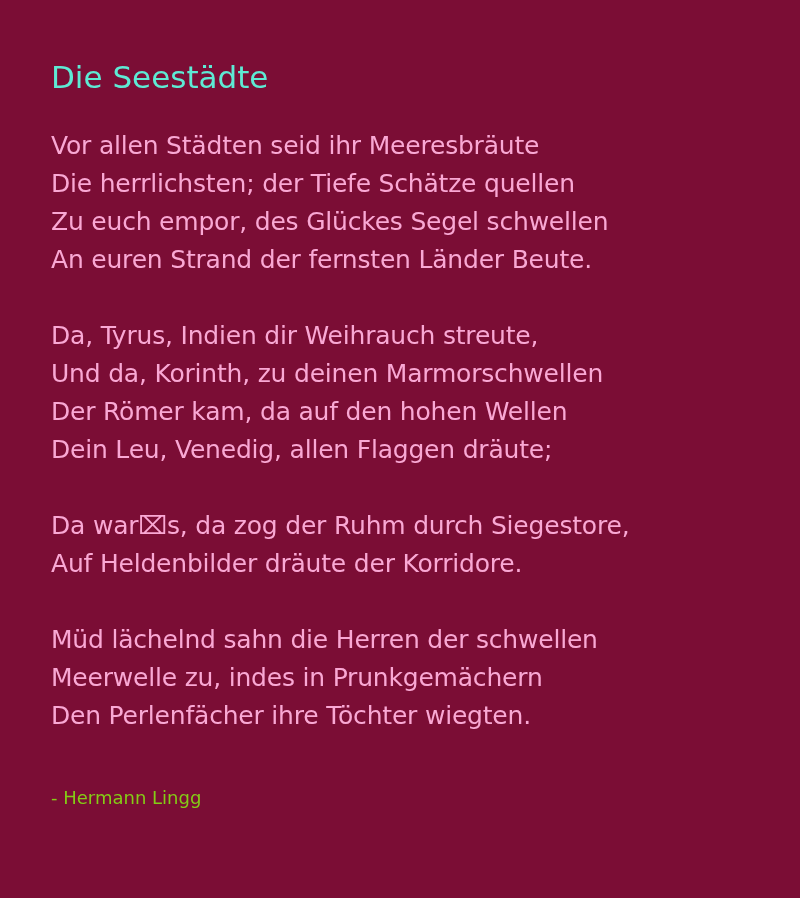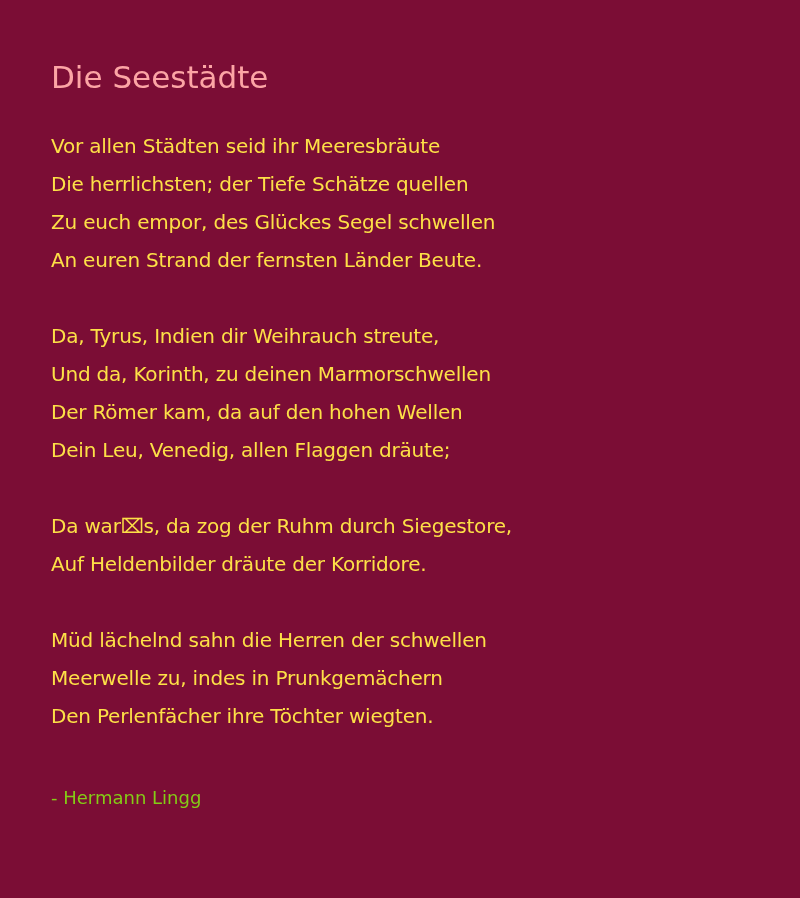--- a/index.html
+++ b/index.html
@@ -21,39 +21,39 @@
       width: 800px; height: 898px;
       background: #7b0d35;
     }
     .title {
       position: absolute;
       left: 51px;
       top: 57px;
       font-size: 31px;
       font-weight: 500;
       letter-spacing: 0px;
-      color: #fca5a5;
+      color: #5eead4;
       margin: 0;
       line-height: 40px;
     }
     .poem {
       position: absolute;
       left: 51px;
       top: 127px;
       width: 720px;
     }
     .stanza {
       margin: 0 0 38px 0;
     }
     .line {
-      font-size: 20px;
+      font-size: 25px;
       line-height: 38px;
       height: 38px;
       white-space: nowrap;
-      color: #fde047;
+      color: #f9a8d4;
       letter-spacing: -0.2px;
     }
     .author {
       position: absolute;
       left: 51px;
       top: 784px;
       font-size: 18px;
       line-height: 28px;
       color: #84cc16;
     }

